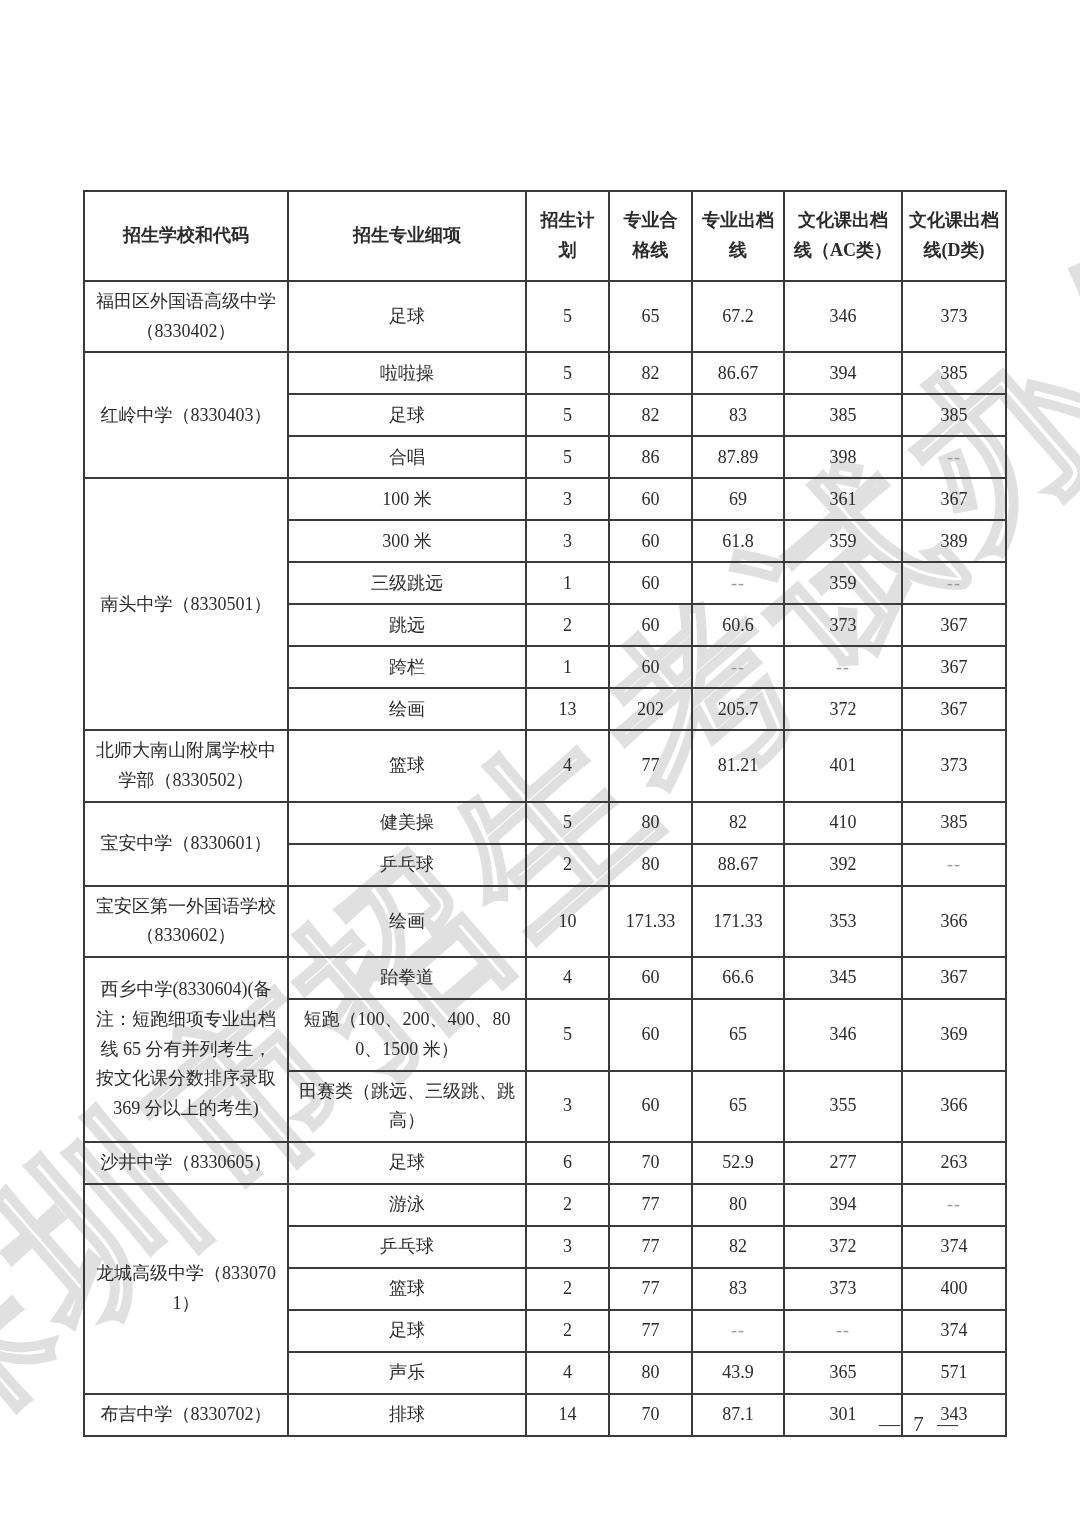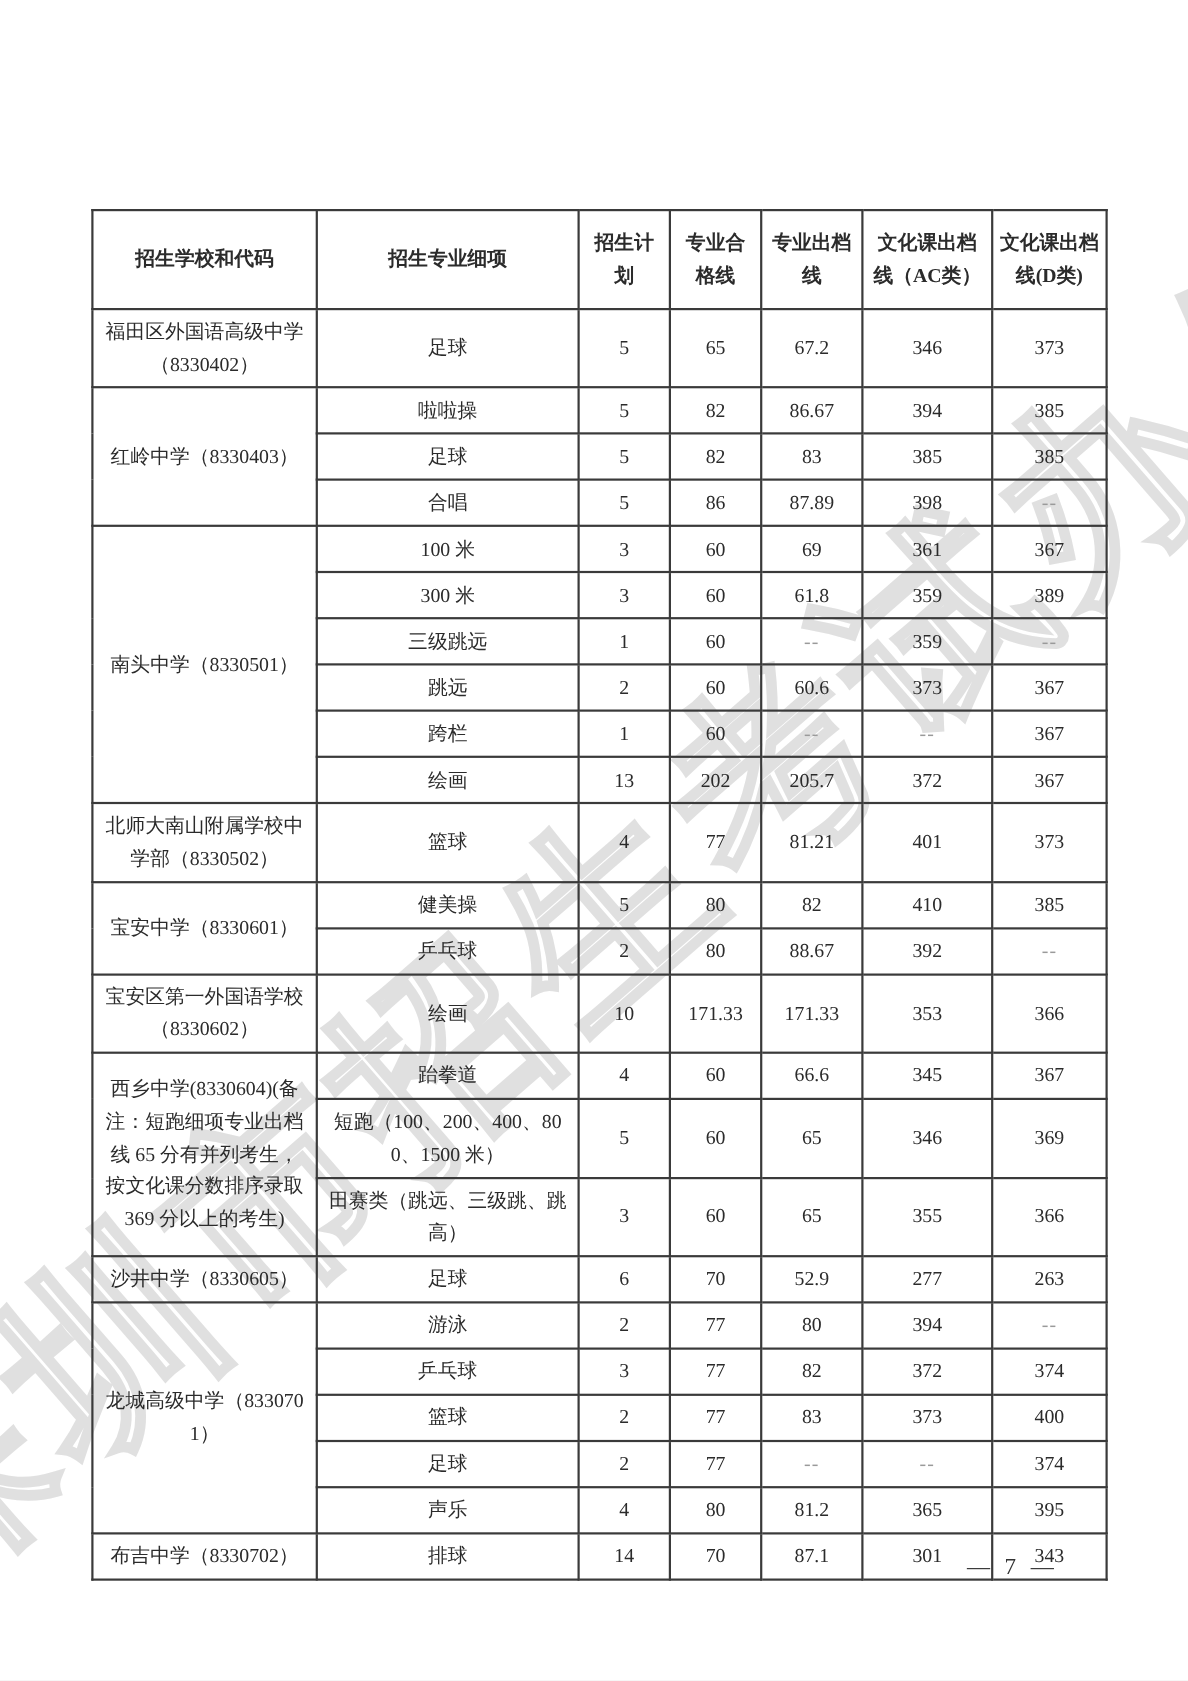--- a/index.html
+++ b/index.html
@@ -277,23 +277,23 @@
           <td>2</td>
           <td>77</td>
           <td class="dash">--</td>
           <td class="dash">--</td>
           <td>374</td>
         </tr>
         <tr>
           <td>声乐</td>
           <td>4</td>
           <td>80</td>
-          <td>81.2</td>
+          <td>43.9</td>
           <td>365</td>
-          <td>395</td>
+          <td>571</td>
         </tr>
         <tr>
           <td class="school" rowspan="1">布吉中学（8330702）</td>
           <td>排球</td>
           <td>14</td>
           <td>70</td>
           <td>87.1</td>
           <td>301</td>
           <td>343</td>
         </tr>

